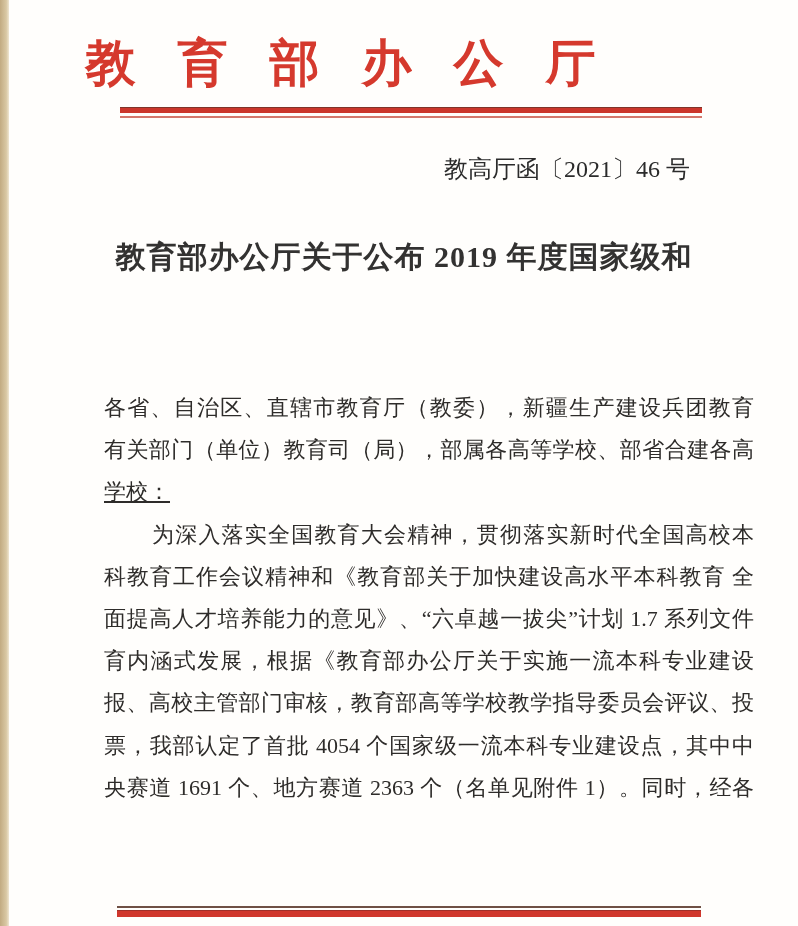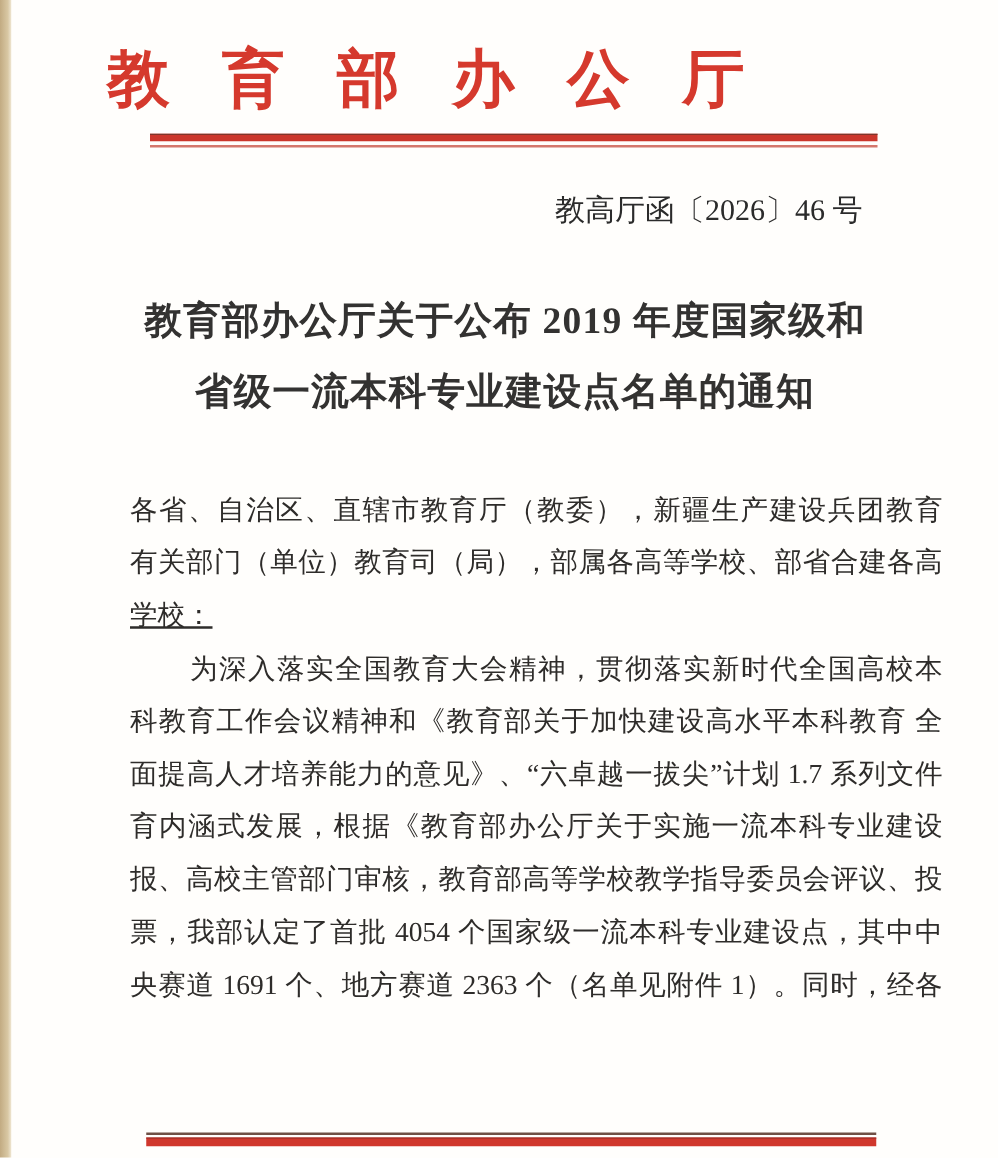--- a/index.html
+++ b/index.html
@@ -60,25 +60,24 @@
 </head>
 <body>
 
 <div class="page-edge"></div>
 
 <div class="masthead">教育部办公厅</div>
 
 <div class="rule-top-thick"></div>
 <div class="rule-top-thin"></div>
 
-<div class="doc-number">教高厅函〔2026〕46 号</div>
+<div class="doc-number">教高厅函〔2021〕46 号</div>
 
 <div class="doc-title">
   <div>教育部办公厅关于公布 2019 年度国家级和</div>
-  <div>省级一流本科专业建设点名单的通知</div>
 </div>
 
 <div class="doc-body">
   <div class="line fill">各省、自治区、直辖市教育厅（教委），新疆生产建设兵团教育局，</div>
   <div class="line fill">有关部门（单位）教育司（局），部属各高等学校、部省合建各高等</div>
   <div class="line left">学校：</div>
   <div class="line fill indent">为深入落实全国教育大会精神，贯彻落实新时代全国高校本</div>
   <div class="line fill">科教育工作会议精神和《教育部关于加快建设高水平本科教育 全</div>
   <div class="line fill">面提高人才培养能力的意见》、“六卓越一拔尖”计划 1.7 系列文件</div>
   <div class="line fill">育内涵式发展，根据《教育部办公厅关于实施一流本科专业建设</div>

